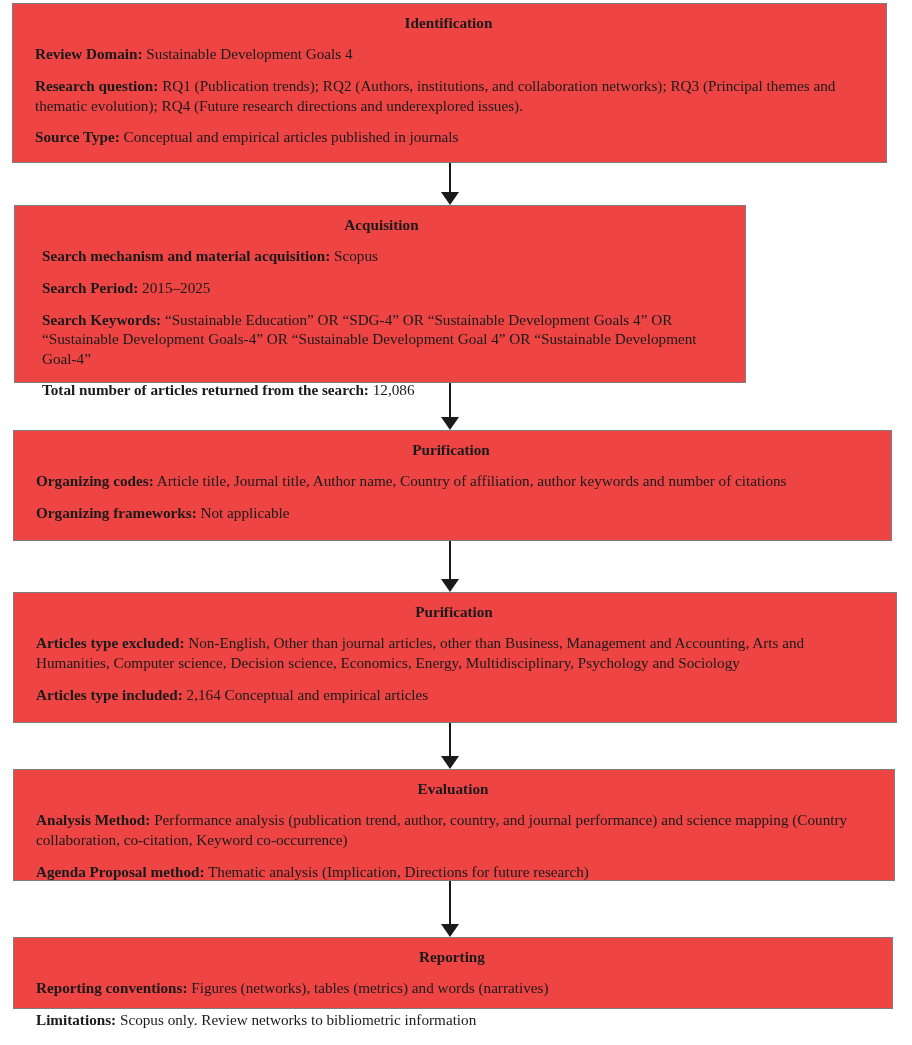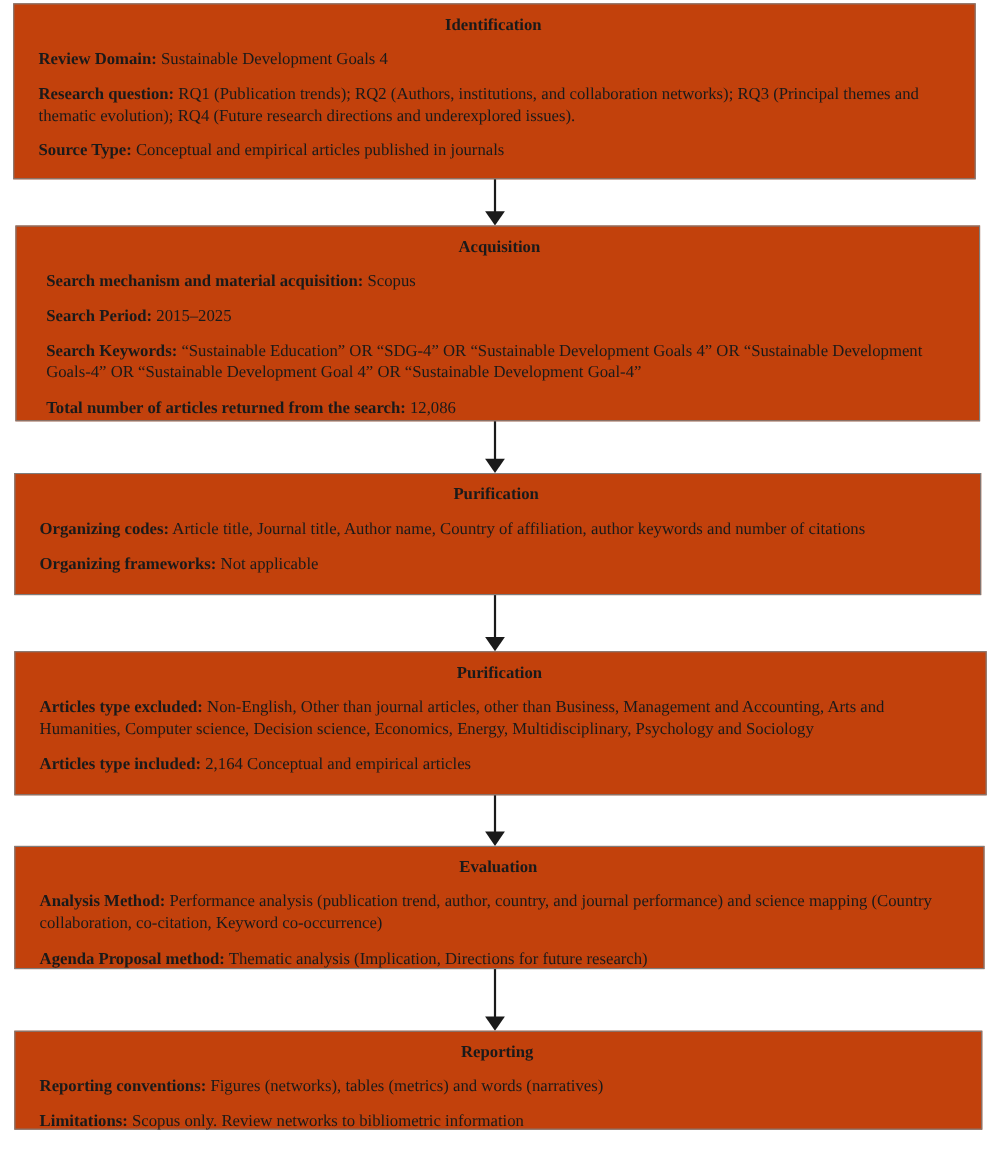--- a/index.html
+++ b/index.html
@@ -19,21 +19,21 @@
   #flowchart {
     position: relative;
     width: 912px;
     height: 1045px;
   }
 
   .stage-box {
     position: absolute;
     box-sizing: border-box;
     border: 1.6px solid #7d7d7d;
-    background: #c2410c;
+    background: #ef4444;
   }
 
   .stage-title {
     text-align: center;
     font-weight: bold;
     font-size: 15.2px;
     line-height: 1.28;
     margin: 0;
     padding: 0;
   }
@@ -54,37 +54,37 @@
   .stage-body b {
     font-weight: bold;
   }
 
   
   #box-identification {
     left: 12px;  top: 3px;   width: 875px; height: 160px;
     padding: 9px 12px 0 10px;
   }
   #box-acquisition {
-    left: 14px;  top: 205px; width: 877px; height: 178px;
+    left: 14px;  top: 205px; width: 732px; height: 178px;
     padding: 9px 12px 0 15px;
   }
   #box-organization {
     left: 13px;  top: 430px; width: 879px; height: 111px;
     padding: 9px 13px 0 10px;
   }
   #box-purification {
     left: 13px;  top: 592px; width: 884px; height: 131px;
     padding: 9px 12px 0 10px;
   }
   #box-evaluation {
     left: 13px;  top: 769px; width: 882px; height: 112px;
     padding: 9px 12px 0 10px;
   }
   #box-reporting {
-    left: 13px;  top: 937px; width: 880px; height: 90px;
+    left: 13px;  top: 937px; width: 880px; height: 72px;
     padding: 9px 12px 0 10px;
   }
 
   
   .connector {
     position: absolute;
     left: 440px;
     width: 20px;
   }
   .connector .shaft {

